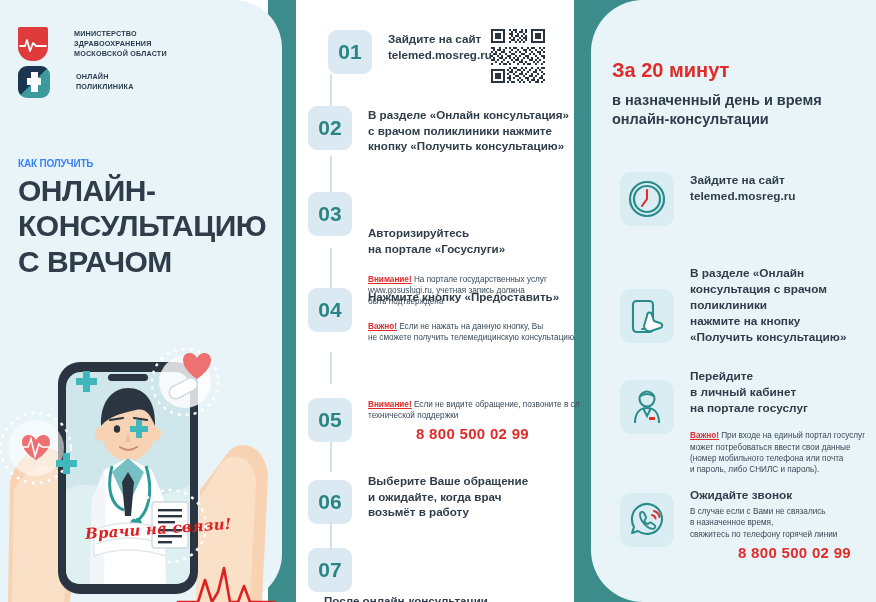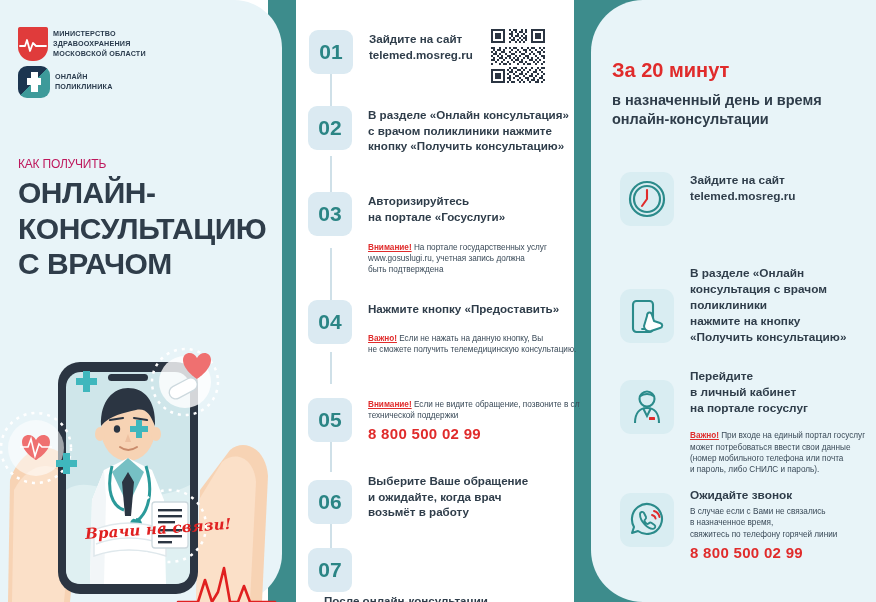--- a/index.html
+++ b/index.html
@@ -56,21 +56,21 @@
   }
   #right-panel {
     left: 591px; top: 0; width: 285px; height: 602px;
     background: #e8f4f8;
     border-top-left-radius: 52px;
     border-bottom-left-radius: 52px;
   }
 
   
   .logo-row {
-    position: absolute; display: flex; align-items: center; gap: 5px;
+    position: absolute; display: flex; align-items: center; gap: 26px;
   }
   #logo-ministry { left: 18px; top: 27px; }
   #logo-clinic   { left: 18px; top: 66px; }
 
   .shield {
     width: 30px; height: 34px;
     background: #e03b3b;
     border-radius: 4px 4px 14px 14px;
     position: relative;
     flex: 0 0 auto;
@@ -101,21 +101,21 @@
     width: 14px; height: 20px;
     background:
       linear-gradient(#fff,#fff) 0 6px/14px 7px no-repeat,
       linear-gradient(#fff,#fff) 3.5px 0/7px 20px no-repeat;
   }
 
   #headline {
     position: absolute; left: 18px; top: 158px; width: 250px;
   }
   #headline .kicker {
-    font-size: 12px; font-weight: normal; color: #be185d;
+    font-size: 10px; font-weight: bold; color: #3b82f6;
     letter-spacing: -0.2px; line-height: 1.1;
   }
   #headline .big {
     font-size: 30px; font-weight: bold; color: #2f3d4a;
     line-height: 1.18; letter-spacing: -0.5px; margin-top: 4px;
     white-space: pre-line;
   }
 
   
   #illustration {
@@ -151,21 +151,21 @@
     font-size: 11.6px; font-weight: bold; color: #2f3d4a;
     line-height: 1.35; white-space: pre-line;
   }
   .step-sub {
     font-size: 8.2px; color: #3a4a58; line-height: 1.35;
     margin-top: 3px; white-space: pre-line;
   }
   .warn { color: #e02b2b; font-weight: bold; text-decoration: underline; }
   .phone-red {
     font-size: 15px; font-weight: bold; color: #e02b2b;
-    margin-top: 4px; letter-spacing: 0.3px;
+    margin-top: 4px; letter-spacing: 0.3px; margin-left: 48px;
   }
   #qr {
     position: absolute; left: 489px; top: 27px;
     width: 58px; height: 58px;
   }
 
   
   #right-head {
     position: absolute; left: 612px; top: 58px; width: 250px;
   }
@@ -481,51 +481,51 @@
           <rect x="11" y="27" width="2" height="1"></rect>
         <rect x="15" y="27" width="1" height="1"></rect>
           <rect x="17" y="27" width="1" height="1"></rect>
         <rect x="20" y="27" width="1" height="1"></rect>
           <rect x="23" y="27" width="2" height="1"></rect>
         <rect x="26" y="27" width="1" height="1"></rect>
       </g>
     </svg>
   </div>
 
-  <div class="step" style="left:309px; top:30px;">
+  <div class="step" style="left:328px; top:30px;">
     <div class="badge">01</div>
     <div class="step-body" style="width:130px;">
       <div class="step-title">Зайдите на сайт
 telemed.mosreg.ru</div>
     </div>
   </div>
 
   <div class="step" style="left:308px; top:106px;">
     <div class="badge">02</div>
     <div class="step-body" style="width:230px;">
       <div class="step-title">В разделе «Онлайн консультация»
 с врачом поликлиники нажмите
 кнопку «Получить консультацию»</div>
     </div>
   </div>
 
   <div class="step" style="left:308px; top:192px;">
     <div class="badge">03</div>
-    <div class="step-body" style="width:230px;">
+    <div class="step-body" style="width:230px;margin-top:32px;">
       <div class="step-title">Авторизируйтесь
 на портале «Госуслуги»</div>
       <div class="step-sub" style="margin-top:7px;">
         <span class="warn">Внимание!</span><span> На портале государственных услуг
 www.gosuslugi.ru, учетная запись должна
 быть подтверждена</span>
       </div>
     </div>
   </div>
 
-  <div class="step" style="left:308px; top:300px;">
+  <div class="step" style="left:308px; top:288px;">
     <div class="badge">04</div>
     <div class="step-body" style="width:235px;">
       <div class="step-title">Нажмите кнопку «Предоставить»</div>
       <div class="step-sub" style="margin-top:5px;">
         <span class="warn">Важно!</span><span> Если не нажать на данную кнопку, Вы
 не сможете получить телемедицинскую консультацию.</span>
       </div>
     </div>
   </div>
 

